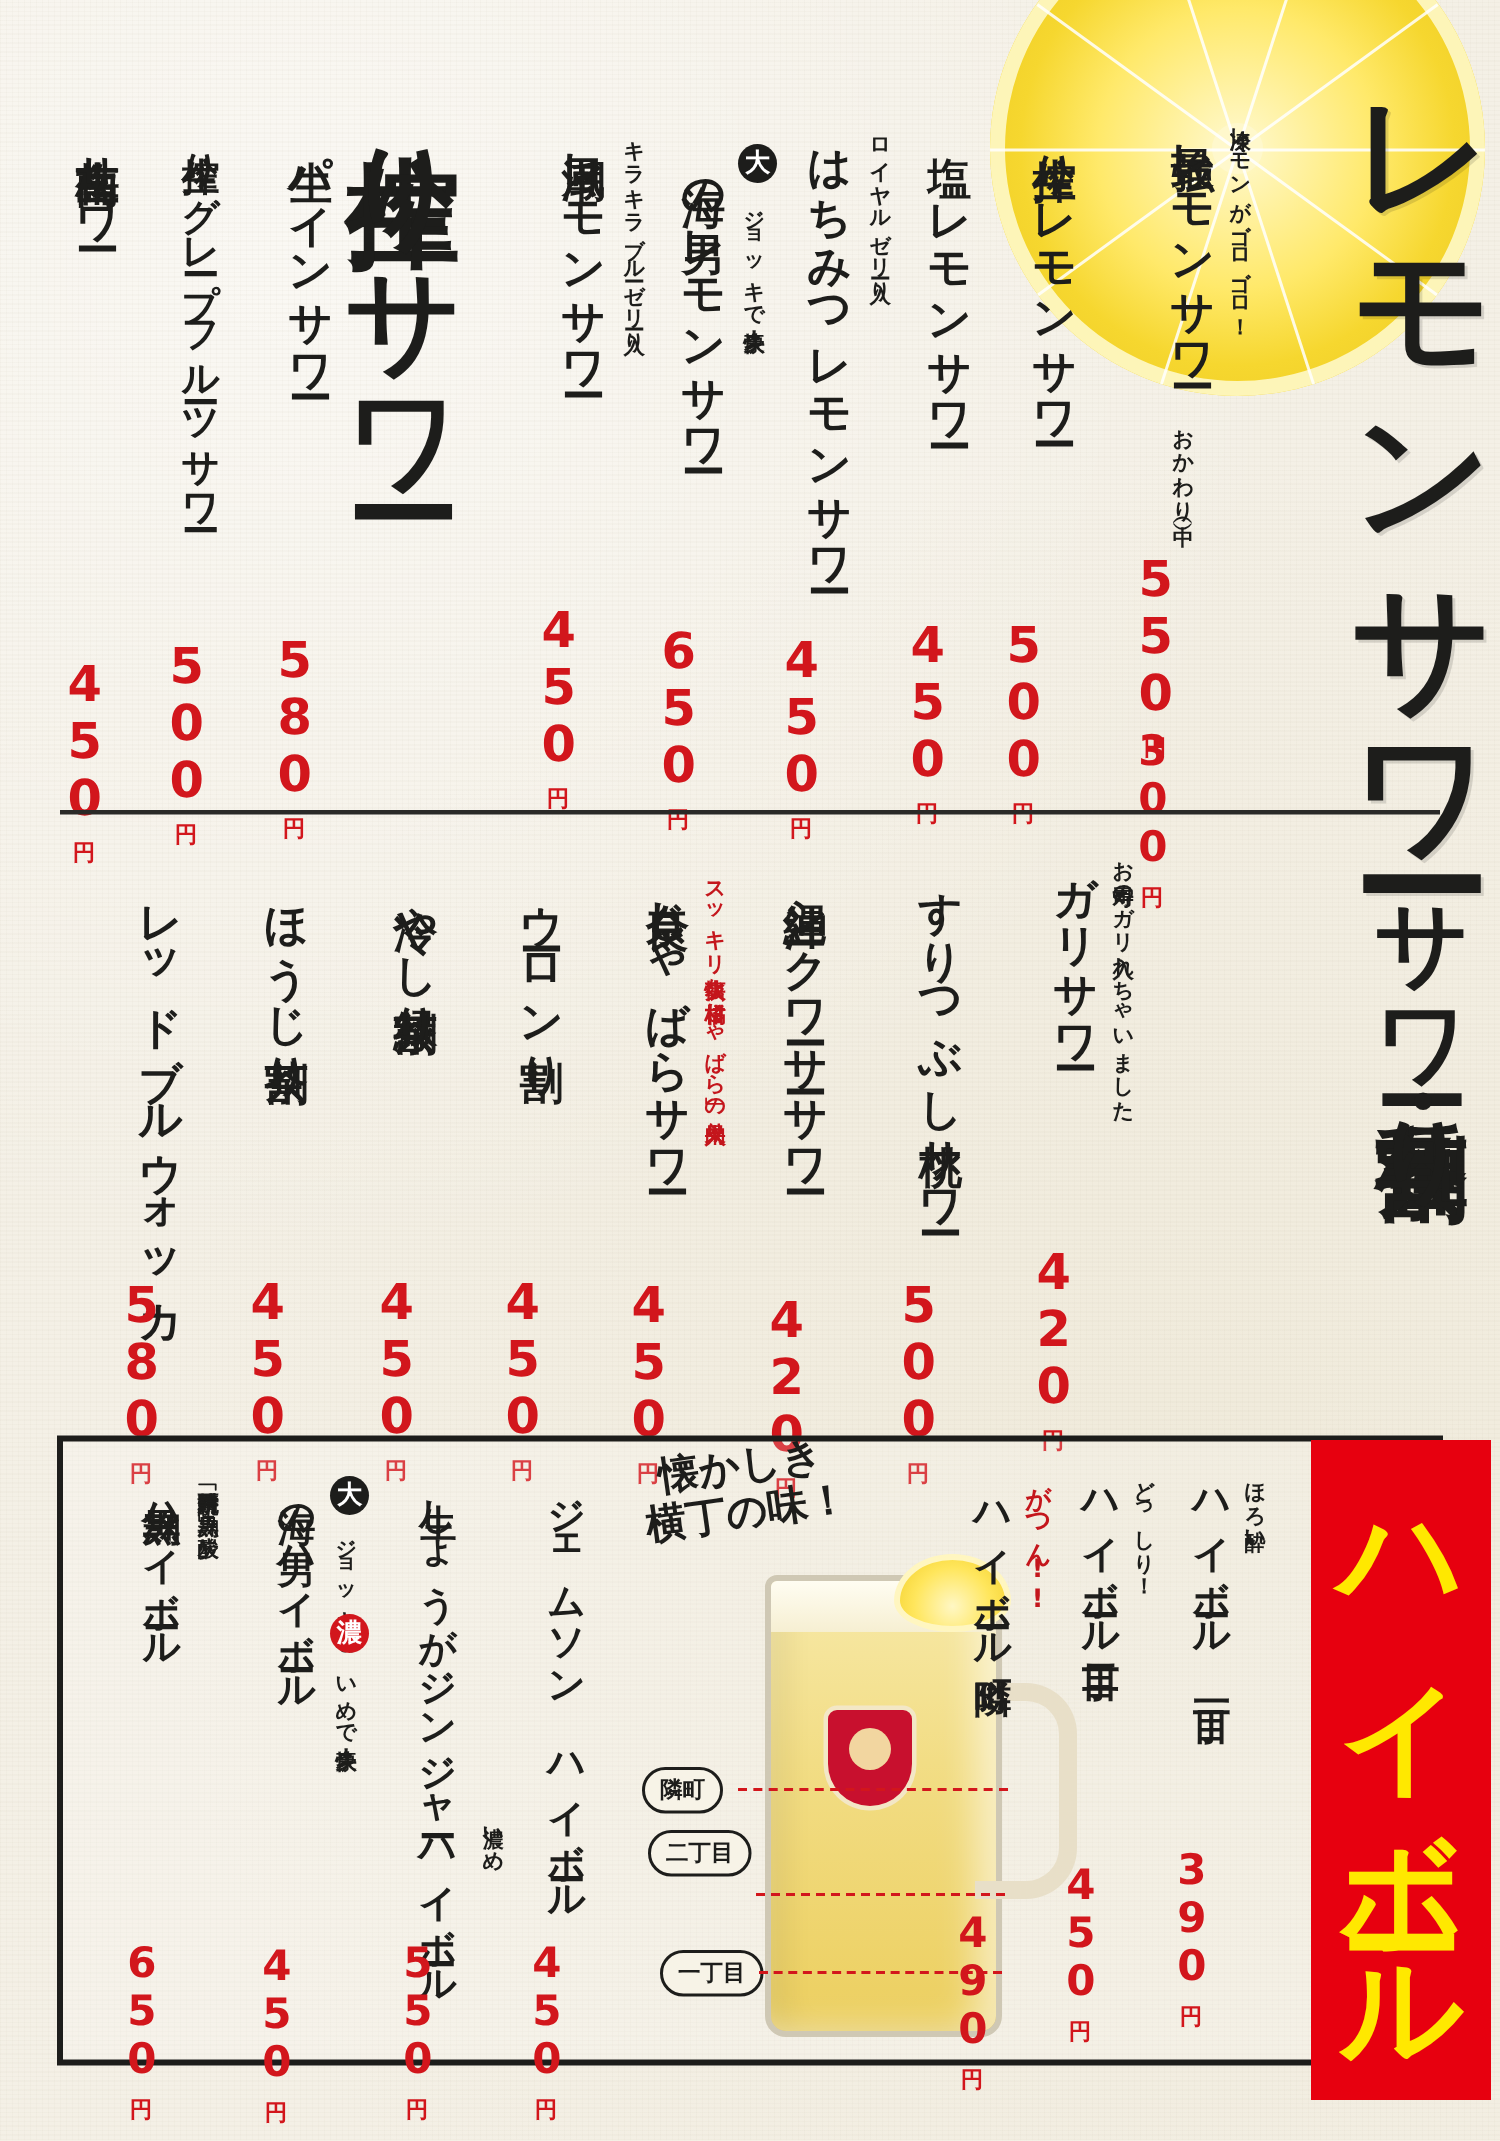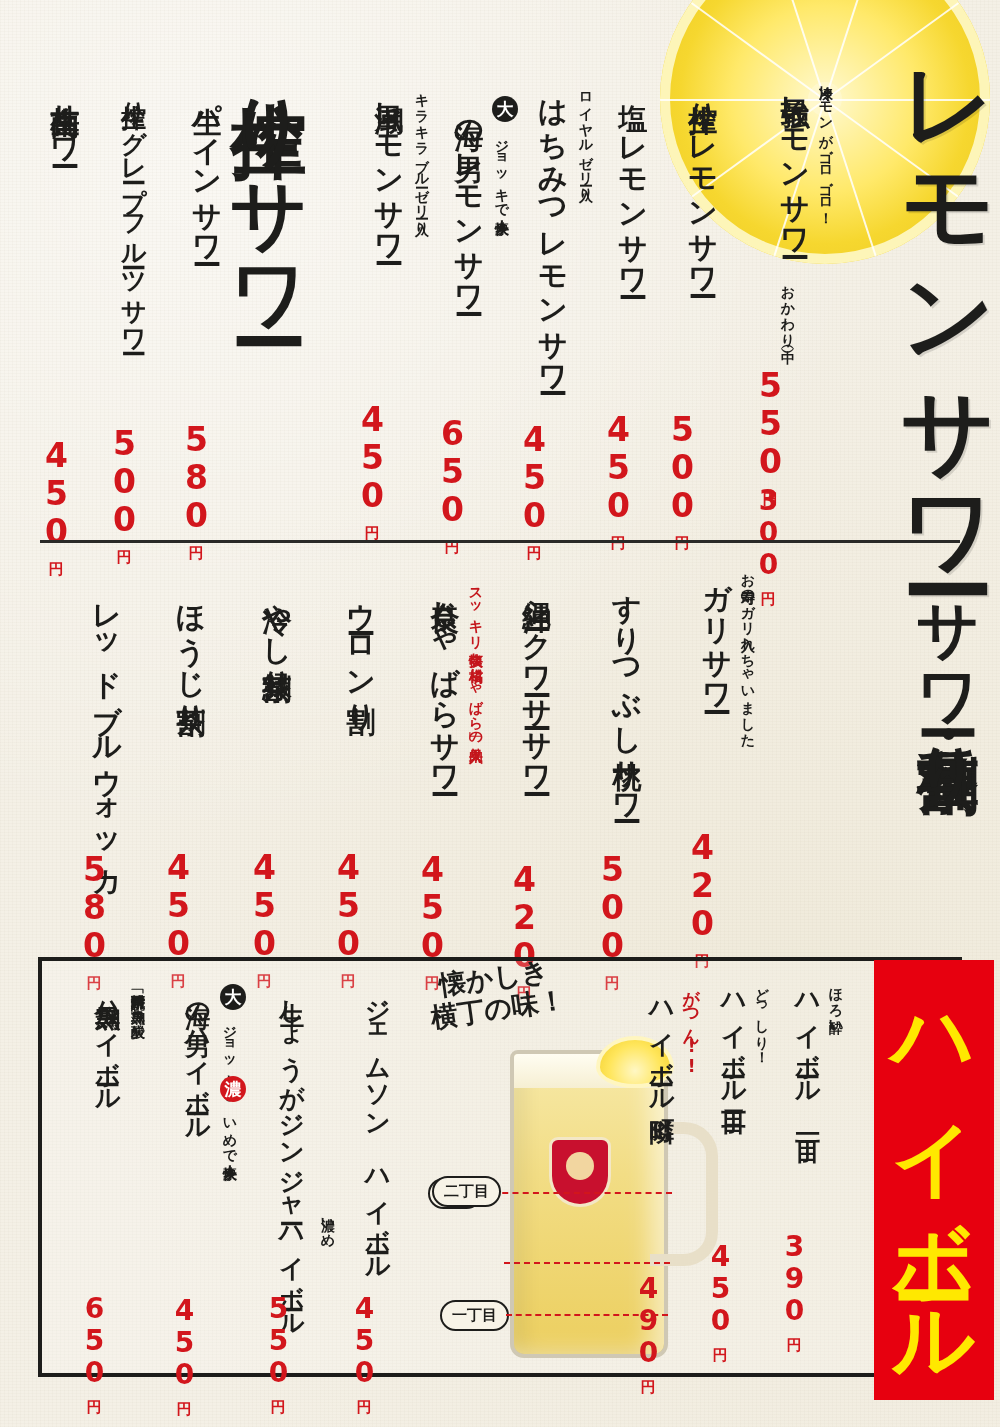--- a/index.html
+++ b/index.html
@@ -317,21 +317,21 @@
     <div class="glass">
       <div class="foam"></div>
     </div>
     <div class="handle"></div>
     <div class="lemonslice"></div>
     <div class="crest"></div>
   </div>
 
   <div class="callout" style="left:428px;top:1178px;">隣町</div>
   <div class="dashline" style="left:492px;top:1192px;width:180px;"></div>
-  <div class="callout" style="left:432px;top:1176px;">二丁目</div>
+  <div class="callout" style="left:432px;top:1220px;">二丁目</div>
   <div class="dashline" style="left:504px;top:1262px;width:166px;"></div>
   <div class="callout" style="left:440px;top:1300px;">一丁目</div>
   <div class="dashline" style="left:506px;top:1314px;width:162px;"></div>
 
   <div class="item" style="left:786px;top:972px;">
     <div class="sub v" style="position:absolute;left:42px;top:6px;">ほろ酔い</div>
     <div class="name v small" style="position:absolute;left:8px;top:6px;">ハイボール 一丁目</div>
     <div class="price v" style="position:absolute;left:-6px;top:258px;font-size:28px;"><span>390</span><span class="yen">円</span></div>
   </div>
 

